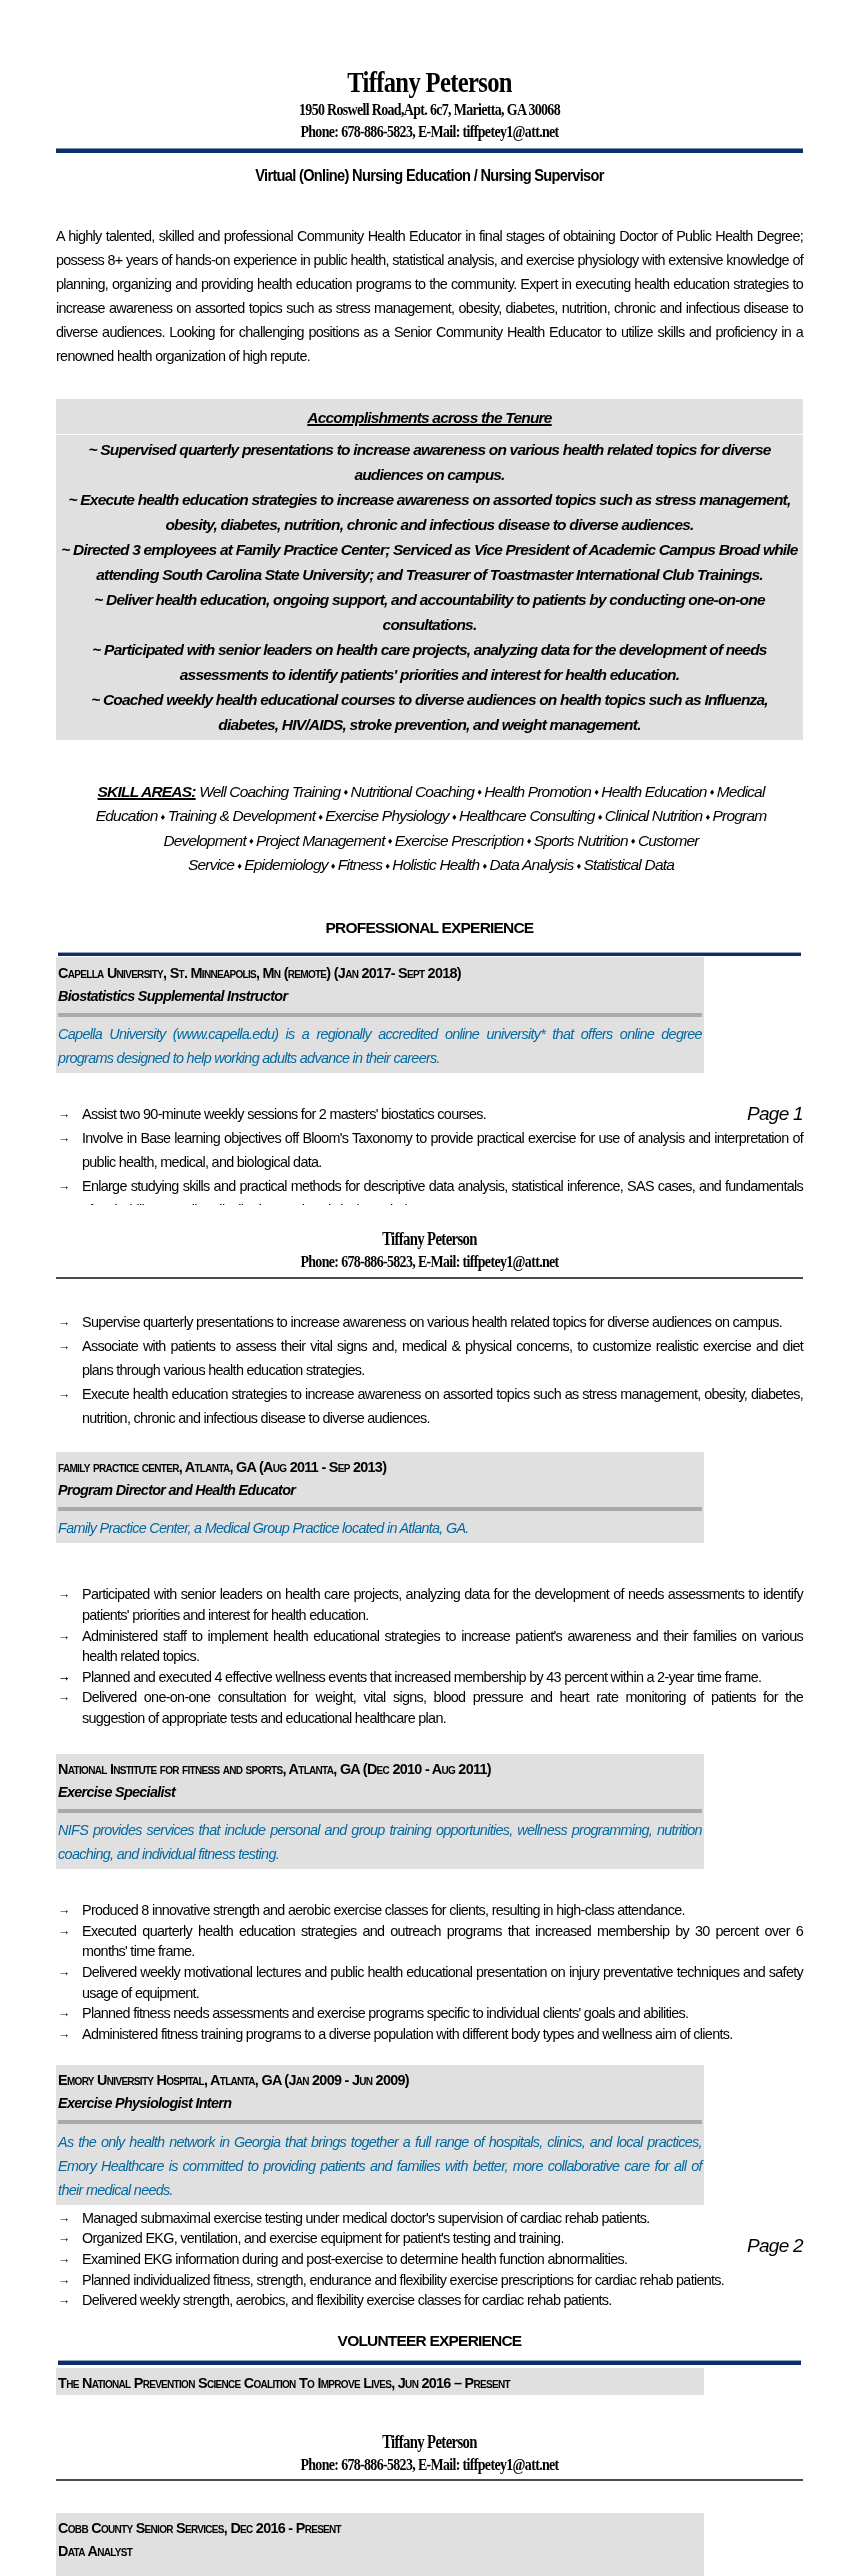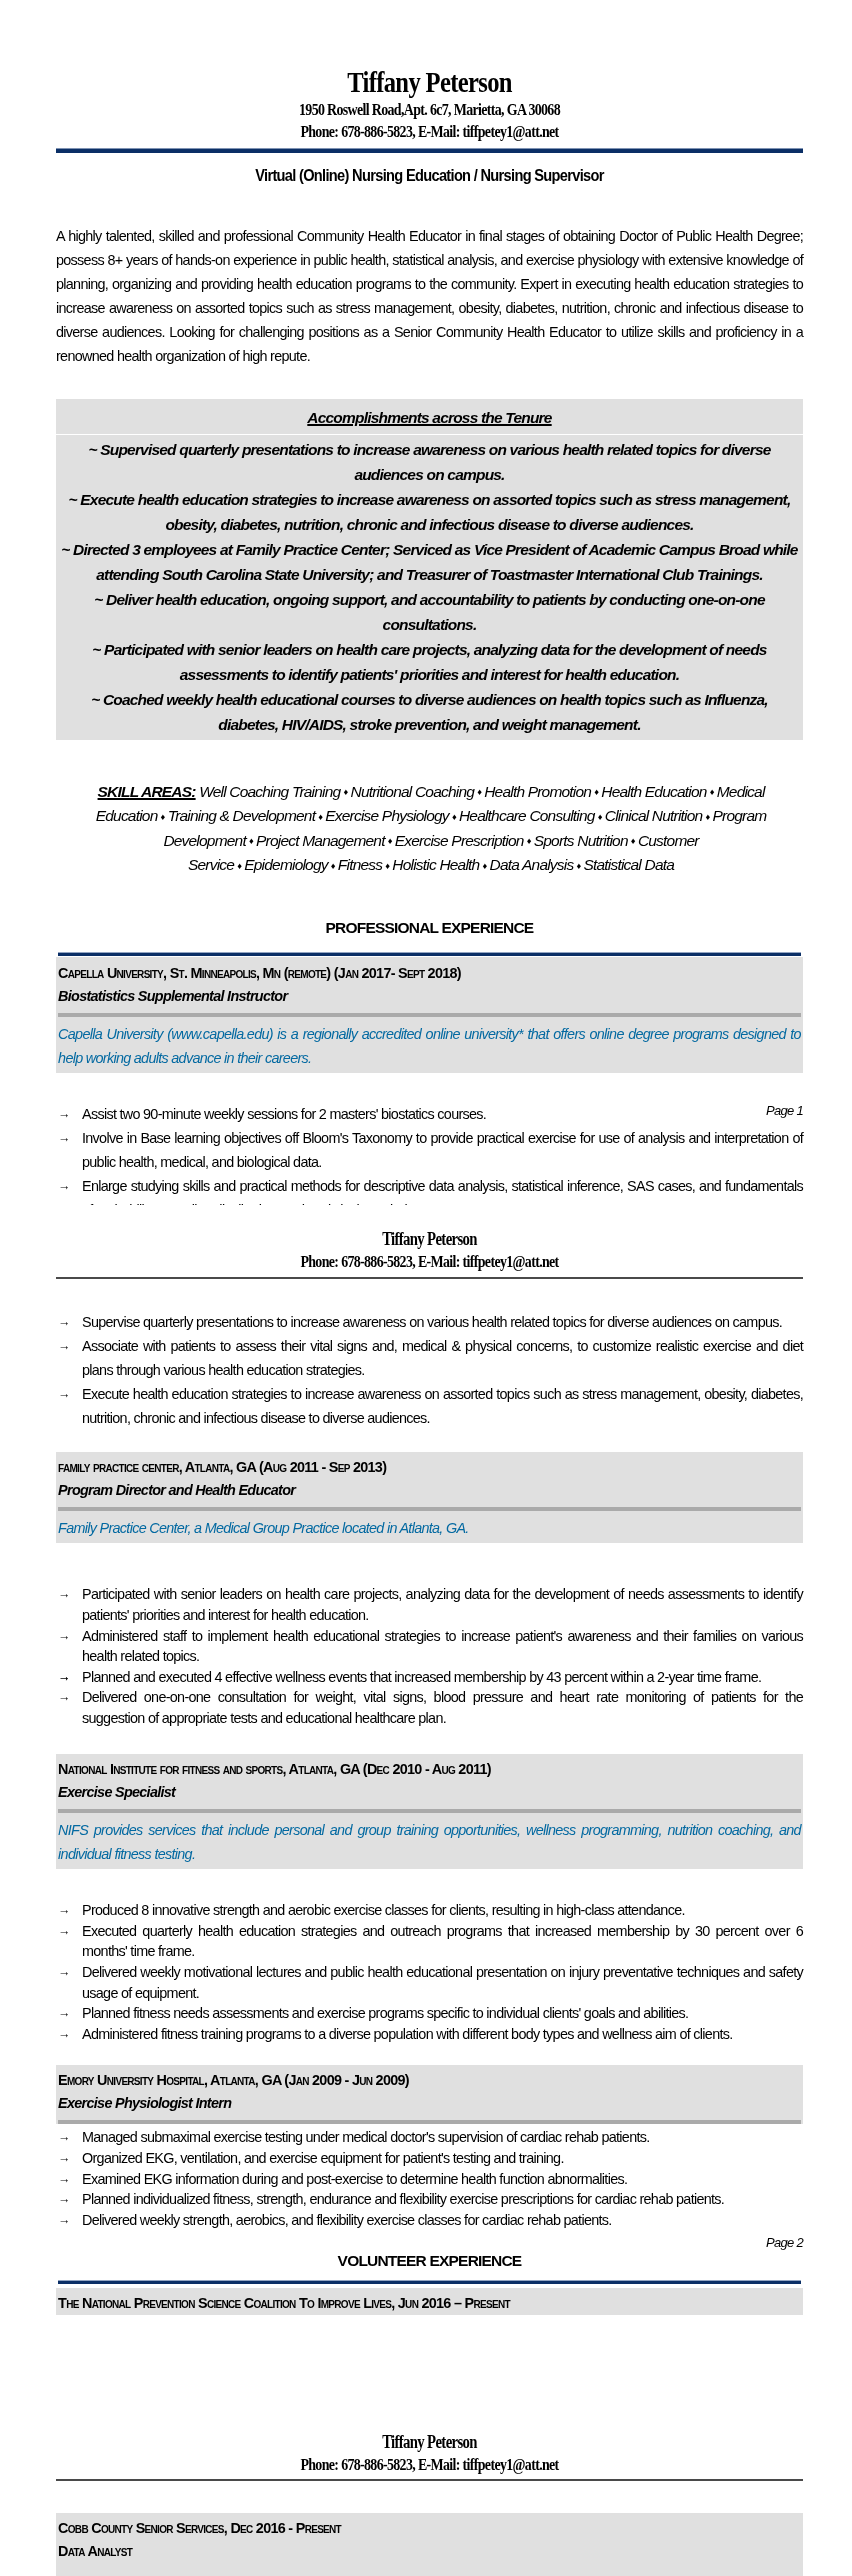--- a/index.html
+++ b/index.html
@@ -26,32 +26,32 @@
   .acc-list { padding: 2.1px 5.2px 3.1px; }
   .acc-item { text-align: center; font-weight: bold; font-style: italic; font-size: 15.5px; line-height: 25px; letter-spacing: -0.8px; }
 
   .skills { margin: 40px 11.3px 0 14.4px; text-align: center; font-style: italic; font-size: 15.5px; line-height: 24px; letter-spacing: -0.8px; }
   .skills .lbl { font-weight: bold; text-decoration: underline; text-decoration-thickness: 1.5px; }
   .skills .dot { font-style: normal; font-size: 9.3px; padding: 0 3.1px; vertical-align: 1.5px; }
 
   .sec-title { text-align: center; font-weight: bold; font-size: 15.5px; line-height: 20.6px; letter-spacing: -0.8px; margin-top: 40px; }
   .sec-rule { height: 3.6px; background: #0b2f66; border-top: 0.5px solid #93a5c2; margin: 13.4px 2.1px 0 2.1px; }
 
-  .job-box { background: #e0e0e0; width: 747px; margin-top: 1px; padding: 4.1px 2.1px 0 2.1px; box-sizing: border-box; }
+  .job-box { background: #e0e0e0; width: 648px; margin-top: 1px; padding: 4.1px 2.1px 0 2.1px; box-sizing: border-box; }
   .job-co { font-weight: bold; font-variant: small-caps; font-size: 14.4px; line-height: 23px; letter-spacing: -0.7px; }
   .job-title { font-weight: bold; font-style: italic; font-size: 14.4px; line-height: 23px; letter-spacing: -0.7px; }
   .job-rule { height: 4.1px; background: #aaaaaa; margin-top: 5.2px; }
   .job-desc { font-style: italic; font-size: 14.4px; line-height: 24px; padding: 5.2px 0 3.1px; text-align: justify; letter-spacing: -0.7px; color: #0369a1; }
 
   ul.arrows { list-style: none; margin: 0; padding: 0; }
   ul.arrows li { position: relative; padding-left: 26px; font-size: 14.4px; line-height: 24px; text-align: justify; letter-spacing: -0.7px; margin: 0; }
   ul.arrows li .arr { position: absolute; left: 2.1px; top: 0; font-size: 12.4px; }
   ul.tight li { line-height: 20.6px; }
 
-  .page-no { position: absolute; right: 49px; font-style: italic; font-size: 13px; letter-spacing: -0.7px; }
+  .page-no { position: absolute; right: 49px; font-style: italic; font-size: 19px; letter-spacing: -0.7px; }
 </style>
 </head>
 <body>
 
 <div class="page">
   <div class="hdr">
     <div class="name-big">Tiffany Peterson</div>
     <div class="addr">1950 Roswell Road,Apt. 6c7, Marietta, GA 30068</div>
     <div class="phone">Phone: 678-886-5823, E-Mail: tiffpetey1@att.net</div>
   </div>
@@ -132,20 +132,21 @@
     <li><span class="arr">→</span><span>Executed quarterly health education strategies and outreach programs that increased membership by 30 percent over 6 months' time frame.</span></li>
     <li><span class="arr">→</span><span>Delivered weekly motivational lectures and public health educational presentation on injury preventative techniques and safety usage of equipment.</span></li>
     <li><span class="arr">→</span><span>Planned fitness needs assessments and exercise programs specific to individual clients' goals and abilities.</span></li>
     <li><span class="arr">→</span><span>Administered fitness training programs to a diverse population with different body types and wellness aim of clients.</span></li>
   </ul>
 
   <div class="job-box" style="margin-top:20.6px">
     <div class="job-co">Emory University Hospital, Atlanta, GA (Jan 2009 - Jun 2009)</div>
     <div class="job-title">Exercise Physiologist Intern</div>
     <div class="job-rule"></div>
+    <div class="job-desc">As the only health network in Georgia that brings together a full range of hospitals, clinics, and local practices, Emory Healthcare is committed to providing patients and families with better, more collaborative care for all of their medical needs.</div>
   </div>
   <ul class="arrows tight" style="margin-top:3.1px">
     <li><span class="arr">→</span><span>Managed submaximal exercise testing under medical doctor's supervision of cardiac rehab patients.</span></li>
     <li><span class="arr">→</span><span>Organized EKG, ventilation, and exercise equipment for patient's testing and training.</span></li>
     <li><span class="arr">→</span><span>Examined EKG information during and post-exercise to determine health function abnormalities.</span></li>
     <li><span class="arr">→</span><span>Planned individualized fitness, strength, endurance and flexibility exercise prescriptions for cardiac rehab patients.</span></li>
     <li><span class="arr">→</span><span>Delivered weekly strength, aerobics, and flexibility exercise classes for cardiac rehab patients.</span></li>
   </ul>
 
   <div class="sec-title" style="margin-top:20.6px">VOLUNTEER EXPERIENCE</div>

